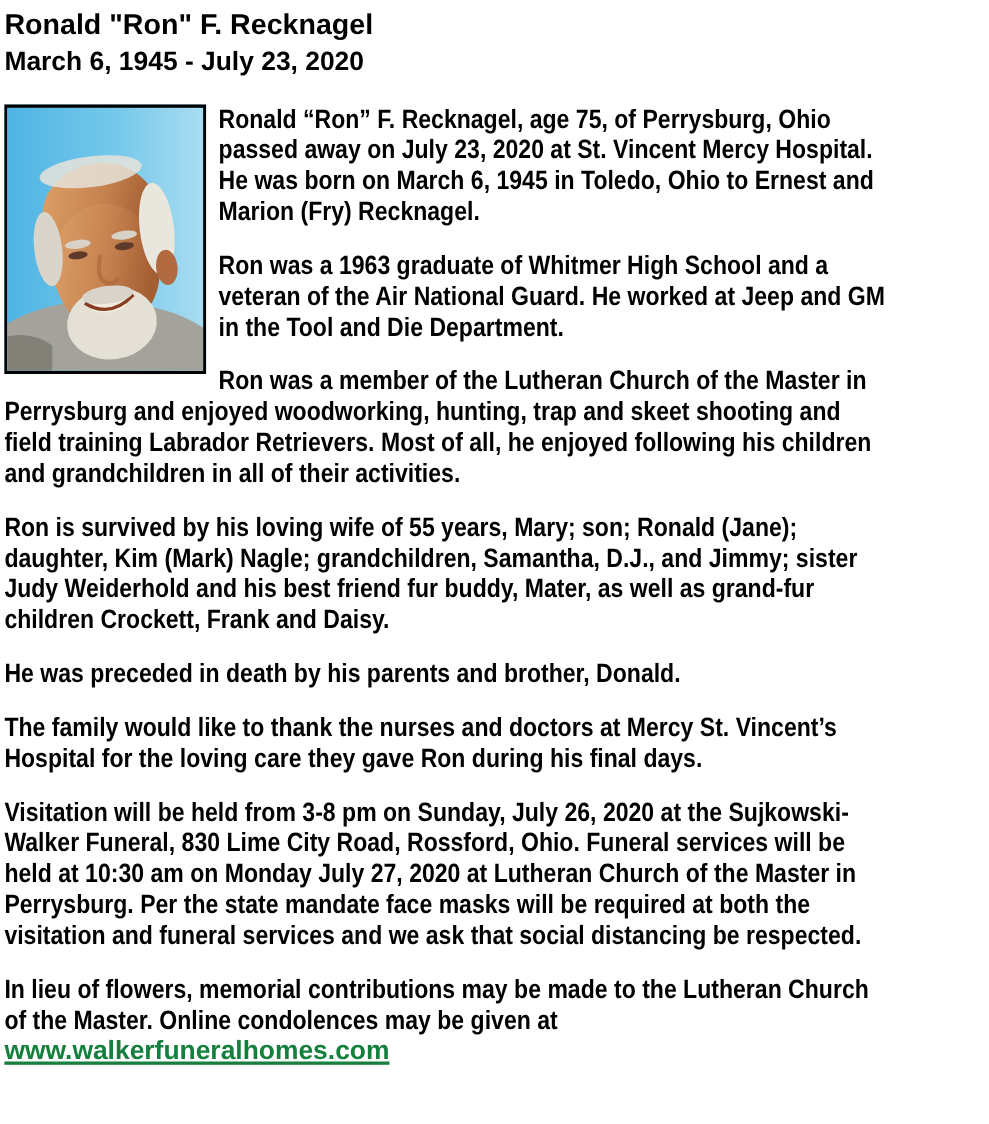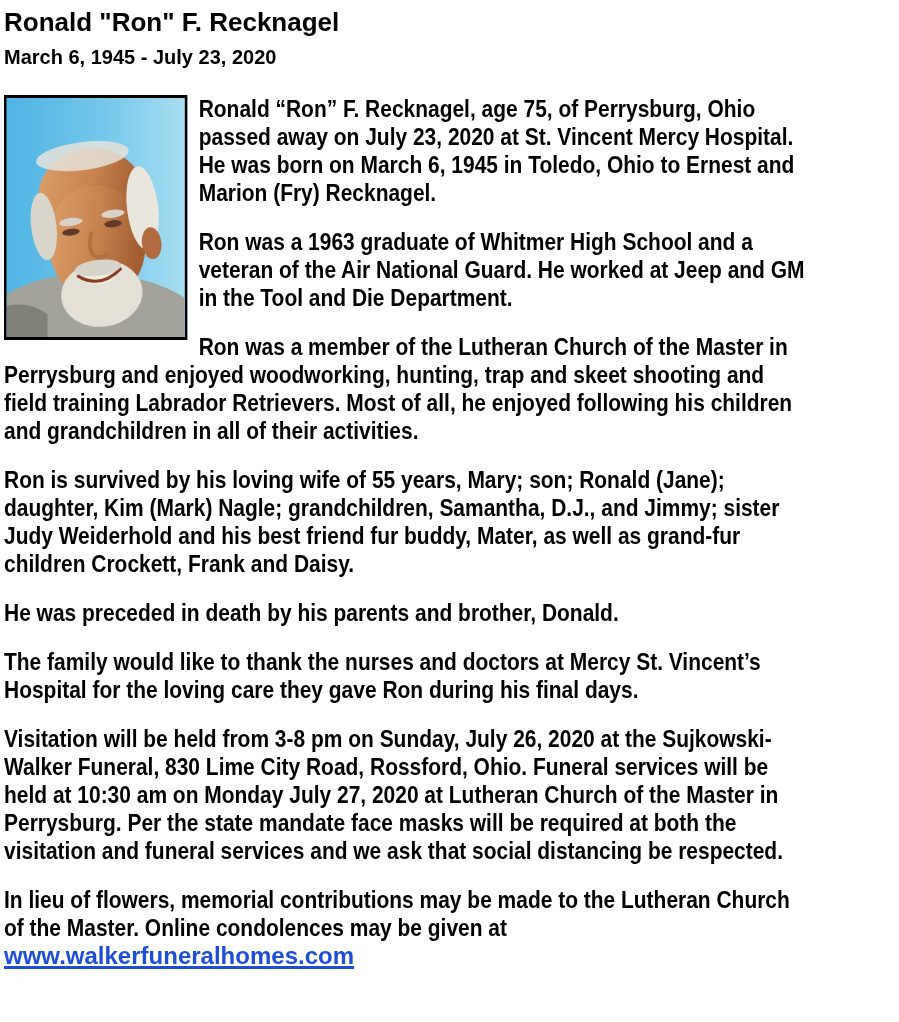--- a/index.html
+++ b/index.html
@@ -10,21 +10,21 @@
   }
   .page { padding: 6px 0 0 4px; }
 
   .title {
     font-family: "Liberation Sans", sans-serif;
     font-size: 26px; line-height: 32px; font-weight: bold;
     margin: 0;
   }
   .dates {
     font-family: "Liberation Sans", sans-serif;
-    font-size: 20px; line-height: 26px; font-weight: bold;
+    font-size: 24px; line-height: 26px; font-weight: bold;
     margin: 6px 0 0 0;
   }
 
   
   .content {
     width: 950px;
     box-sizing: border-box;
     padding-right: 30px;
     margin-top: 25px;
     transform: scaleX(0.873);
@@ -40,21 +40,21 @@
   .photo {
     float: left;
     width: 204px; height: 239px;
     border: 3px solid #000000;
     margin: 0 13px 10px 0;
     background: #74c8ea;
   }
   .photo svg { display: block; }
 
   a.site-link {
-    color: #1d4ed8;
+    color: #15803d;
     text-decoration-thickness: 2.5px;
     display: inline-block;
     transform: scaleX(1.146);
     transform-origin: 0 100%;
     cursor: pointer;
   }
 </style>
 </head>
 <body>
 

